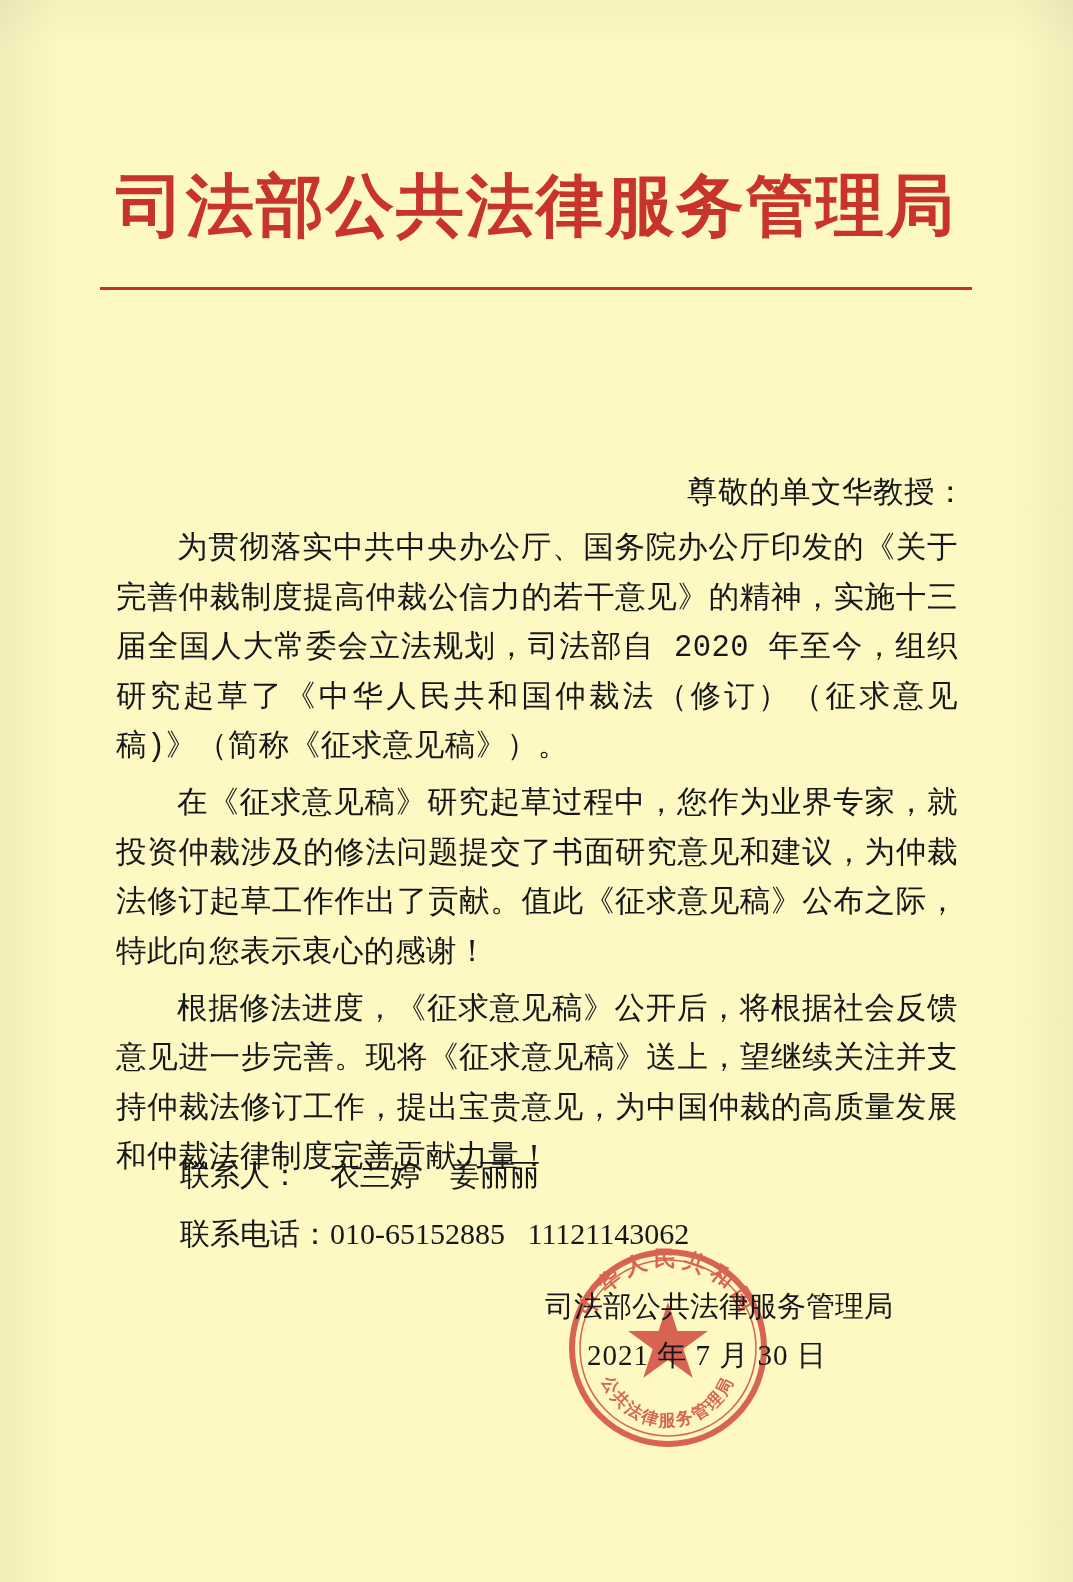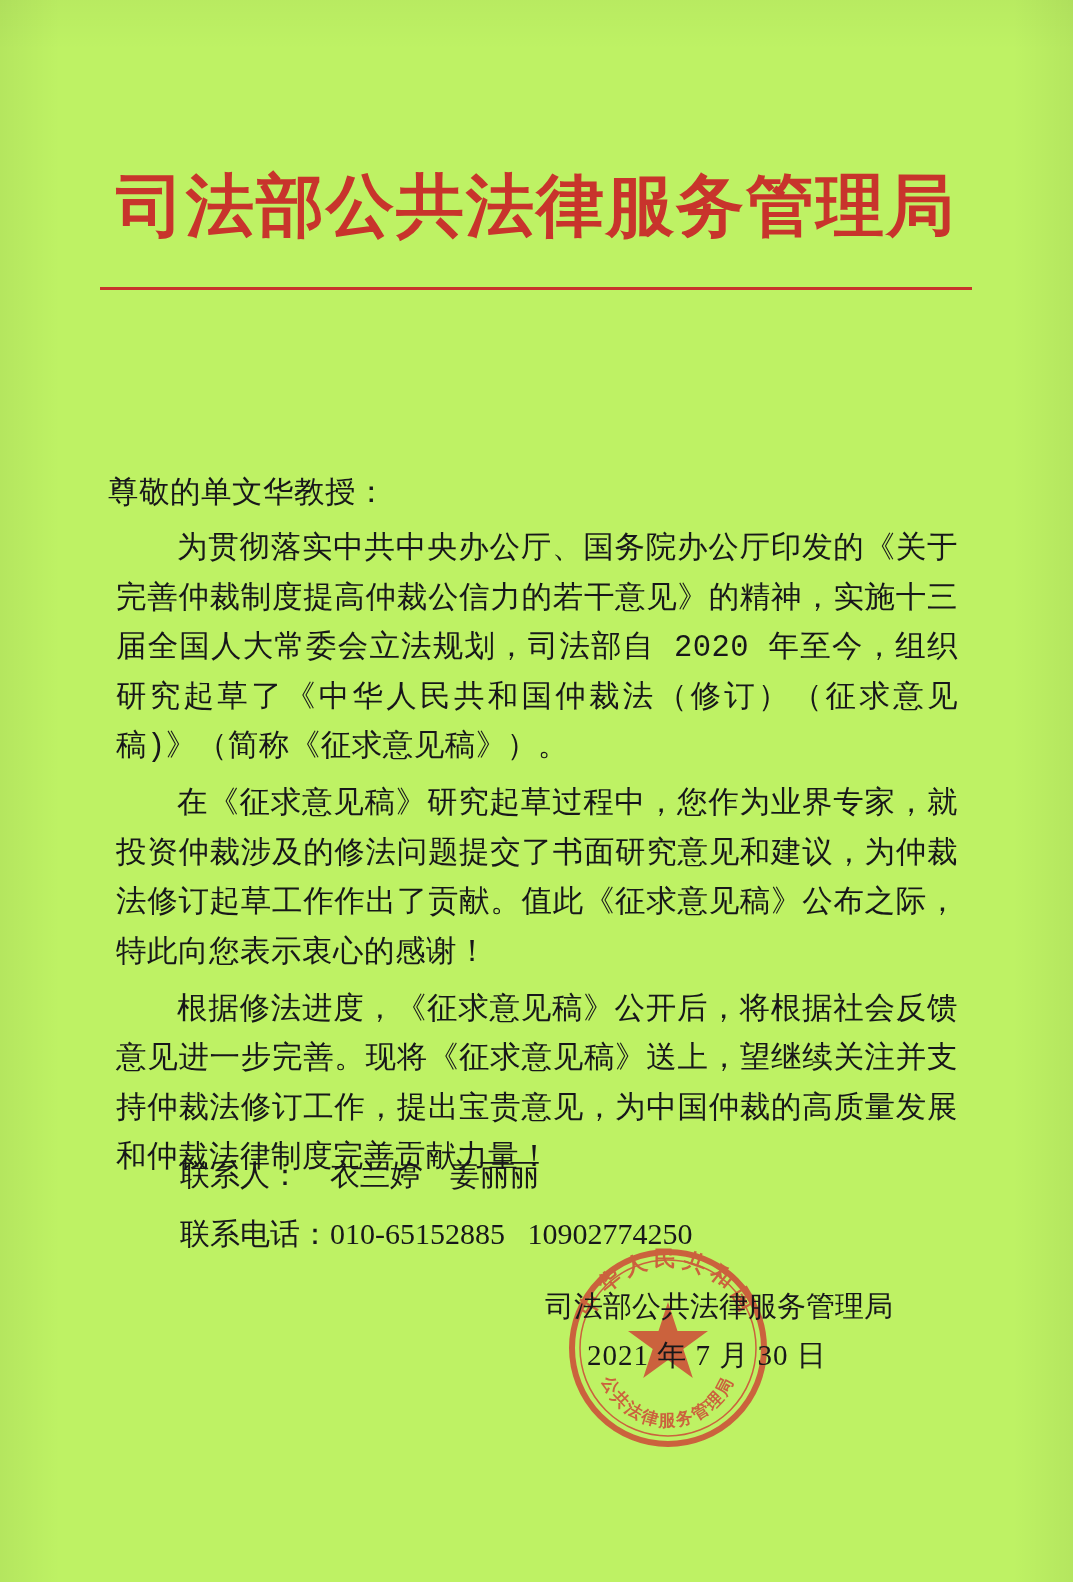--- a/index.html
+++ b/index.html
@@ -12,21 +12,21 @@
     height: 1582px;
     position: relative;
     font-family: "Liberation Serif", "DejaVu Serif", serif;
     color: #1b1b1b;
     overflow: hidden;
   }
 
   .page {
     position: absolute;
     inset: 0;
-    background: #bef264;
+    background: #fef9c3;
   }
 
   
   .page::before {
     content: "";
     position: absolute;
     inset: 0;
     background:
       linear-gradient(90deg, rgba(0,0,0,0.05) 0px, rgba(0,0,0,0.0) 60px),
       linear-gradient(270deg, rgba(0,0,0,0.05) 0px, rgba(0,0,0,0.0) 60px),
@@ -78,20 +78,21 @@
     left: 108px;
     width: 858px;
     font-size: 30.5px;
     line-height: 1.62;
     color: #17171a;
     letter-spacing: 0.5px;
   }
 
   .salutation {
     margin: 0 0 6px 0;
+    text-align: right;
   }
 
   .para {
     margin: 8px;
     text-indent: 2em;
     text-align: justify;
     text-justify: inter-character;
     font-family: Liberation Mono, monospace;
   }
 
@@ -155,21 +156,21 @@
 
   <div class="body-block">
     <p class="salutation">尊敬的单文华教授：</p>
     <p class="para">为贯彻落实中共中央办公厅、国务院办公厅印发的《关于完善仲裁制度提高仲裁公信力的若干意见》的精神，实施十三届全国人大常委会立法规划，司法部自 2020 年至今，组织研究起草了《中华人民共和国仲裁法（修订）（征求意见稿)》（简称《征求意见稿》）。</p>
     <p class="para">在《征求意见稿》研究起草过程中，您作为业界专家，就投资仲裁涉及的修法问题提交了书面研究意见和建议，为仲裁法修订起草工作作出了贡献。值此《征求意见稿》公布之际，特此向您表示衷心的感谢！</p>
     <p class="para">根据修法进度，《征求意见稿》公开后，将根据社会反馈意见进一步完善。现将《征求意见稿》送上，望继续关注并支持仲裁法修订工作，提出宝贵意见，为中国仲裁的高质量发展和仲裁法律制度完善贡献力量！</p>
   </div>
 
   <div class="contacts">
     <p class="contact-line">联系人：    衣兰婷    姜丽丽</p>
-    <p class="contact-line">联系电话：010-65152885   10902774250</p>
+    <p class="contact-line">联系电话：010-65152885   11121143062</p>
   </div>
 
   <div class="seal">
     <svg width="216" height="216" viewBox="0 0 216 216" xmlns="http://www.w3.org/2000/svg">
       <defs>
         <path id="sealArcOuter" d="M 26,108 A 82,82 0 0 1 190,108"></path>
         <path id="sealArcInner" d="M 38,116 A 70,70 0 0 0 178,116"></path>
       </defs>
       <circle cx="108" cy="108" r="96" fill="none" stroke="#cf3a33" stroke-width="6"></circle>
       <circle cx="108" cy="108" r="88" fill="none" stroke="#cf3a33" stroke-width="1.5"></circle>

